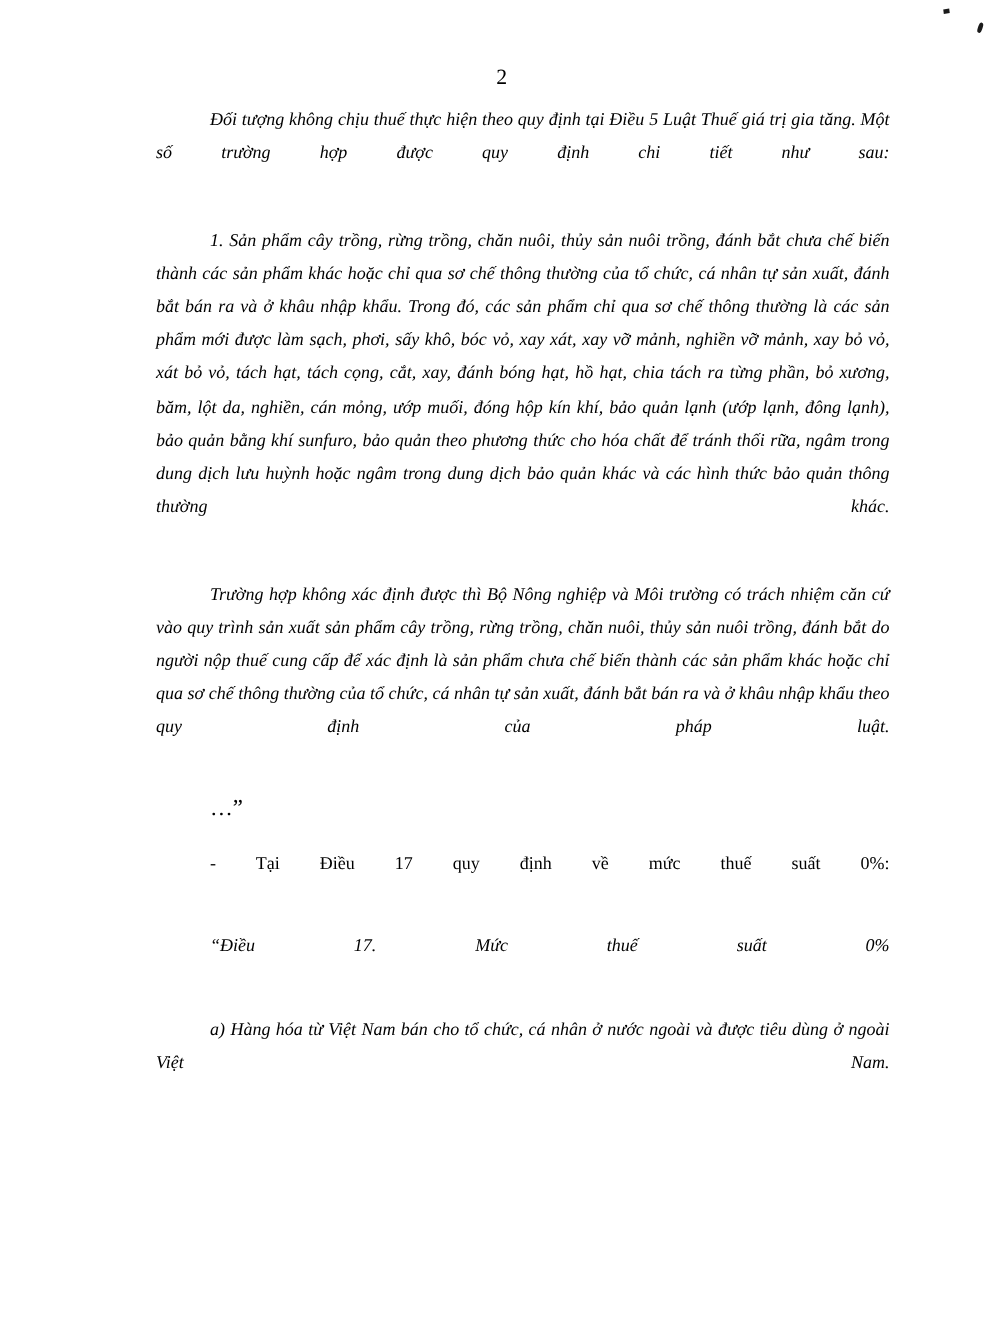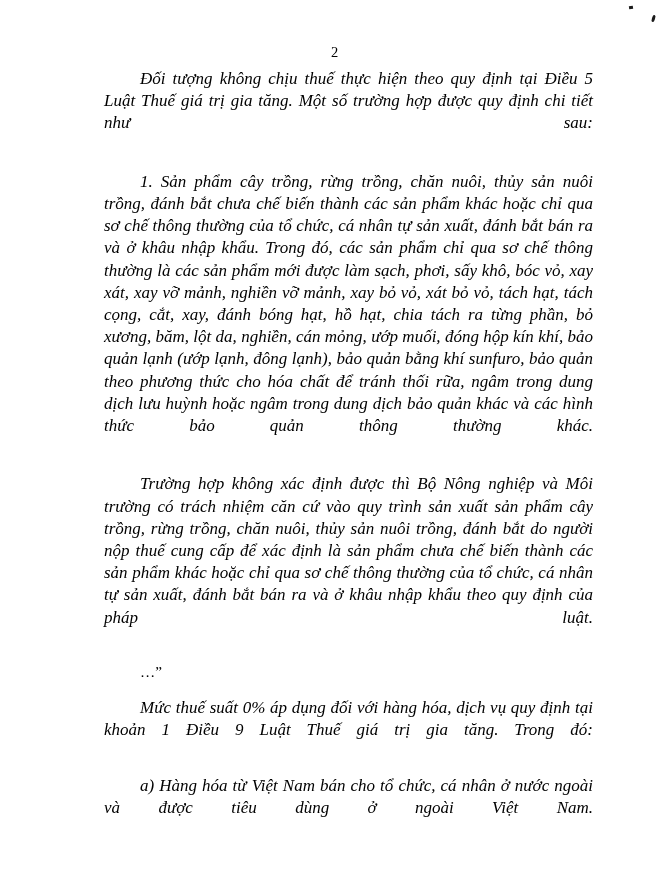--- a/index.html
+++ b/index.html
@@ -61,21 +61,21 @@
     position: absolute;
     left: 104px;
     top: 68px;
     width: 489px;
   }
 
   p.para {
     margin: 0;
     padding: 0;
     font-style: italic;
-    font-size: 17px;
+    font-size: 12px;
     line-height: 22.2px;
     text-align: justify;
     text-justify: inter-word;
     text-indent: 36px;
     letter-spacing: 0px;
     word-spacing: 0px;
   }
 
   p.para.upright {
     font-style: normal;
@@ -112,21 +112,22 @@
   <div class="body-column">
 
     <p class="para">Đối tượng không chịu thuế thực hiện theo quy định tại Điều 5 Luật Thuế giá trị gia tăng. Một số trường hợp được quy định chi tiết như sau:</p>
 
     <p class="para gap-md">1. Sản phẩm cây trồng, rừng trồng, chăn nuôi, thủy sản nuôi trồng, đánh bắt chưa chế biến thành các sản phẩm khác hoặc chỉ qua sơ chế thông thường của tổ chức, cá nhân tự sản xuất, đánh bắt bán ra và ở khâu nhập khẩu. Trong đó, các sản phẩm chỉ qua sơ chế thông thường là các sản phẩm mới được làm sạch, phơi, sấy khô, bóc vỏ, xay xát, xay vỡ mảnh, nghiền vỡ mảnh, xay bỏ vỏ, xát bỏ vỏ, tách hạt, tách cọng, cắt, xay, đánh bóng hạt, hồ hạt, chia tách ra từng phần, bỏ xương, băm, lột da, nghiền, cán mỏng, ướp muối, đóng hộp kín khí, bảo quản lạnh (ướp lạnh, đông lạnh), bảo quản bằng khí sunfuro, bảo quản theo phương thức cho hóa chất để tránh thối rữa, ngâm trong dung dịch lưu huỳnh hoặc ngâm trong dung dịch bảo quản khác và các hình thức bảo quản thông thường khác.</p>
 
     <p class="para gap-md">Trường hợp không xác định được thì Bộ Nông nghiệp và Môi trường có trách nhiệm căn cứ vào quy trình sản xuất sản phẩm cây trồng, rừng trồng, chăn nuôi, thủy sản nuôi trồng, đánh bắt do người nộp thuế cung cấp để xác định là sản phẩm chưa chế biến thành các sản phẩm khác hoặc chỉ qua sơ chế thông thường của tổ chức, cá nhân tự sản xuất, đánh bắt bán ra và ở khâu nhập khẩu theo quy định của pháp luật.</p>
 
     <p class="ellipsis gap-sm">…”</p>
 
+    <p class="para upright gap-sm">- Tại Điều 17 quy định về mức thuế suất 0%:</p>
 
+    <p class="para gap-sm">“Điều 17. Mức thuế suất 0%</p>
 
-    <p class="para gap-sm">Mức thuế suất 0% áp dụng đối với hàng hóa, dịch vụ quy định tại khoản 1 Điều 9 Luật Thuế giá trị gia tăng. Trong đó:</p>
 
 
     <p class="para gap-sm">a) Hàng hóa từ Việt Nam bán cho tổ chức, cá nhân ở nước ngoài và được tiêu dùng ở ngoài Việt Nam.</p>
 
   </div>
 </div>
 
 </body></html>

